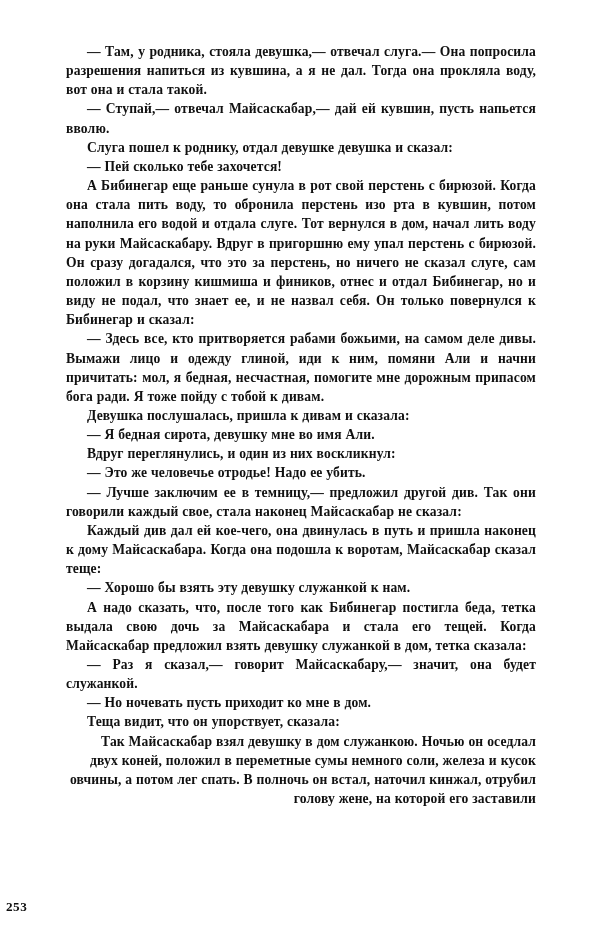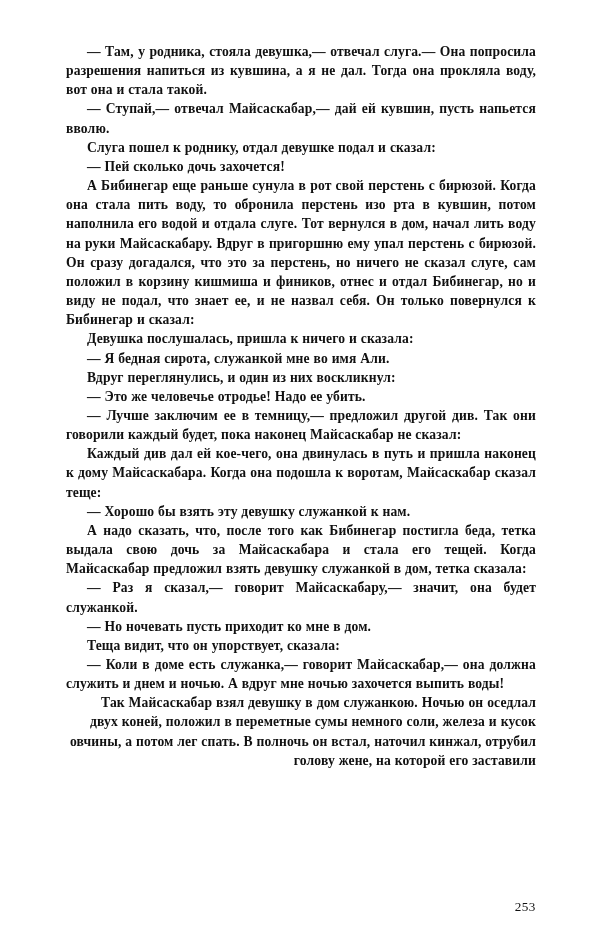--- a/index.html
+++ b/index.html
@@ -46,51 +46,50 @@
     hyphens: manual;
     -webkit-hyphens: manual;
   }
 
   p.para:last-child {
     text-align: right;
   }
 
   .folio {
     position: absolute;
-    left: 0;
+    left: 6px;
     top: 899px;
     width: 536px;
-    text-align: right;
     font-size: 13.2px;
-    font-weight: 400;
+    font-weight: 700;
     line-height: 16px;
     letter-spacing: 0.04em;
   }
 </style>
 </head>
 <body>
 
 <div class="page">
 
   <div class="text-block">
     <p class="para">— Там, у родника, стояла девушка,— отвечал слуга.— Она попросила разрешения напиться из кувшина, а я не дал. Тогда она прокляла воду, вот она и стала такой.</p>
     <p class="para">— Ступай,— отвечал Майсаскабар,— дай ей кувшин, пусть напьется вволю.</p>
-    <p class="para">Слуга пошел к роднику, отдал девушке подал и сказал:</p>
-    <p class="para">— Пей сколько дочь захочется!</p>
+    <p class="para">Слуга пошел к роднику, отдал девушке девушка и сказал:</p>
+    <p class="para">— Пей сколько тебе захочется!</p>
     <p class="para">А Бибинегар еще раньше сунула в рот свой перстень с бирюзой. Когда она стала пить воду, то обронила перстень изо рта в кувшин, потом наполнила его водой и отдала слуге. Тот вернулся в дом, начал лить воду на руки Майсаскабару. Вдруг в пригоршню ему упал перстень с бирюзой. Он сразу догадался, что это за перстень, но ничего не сказал слуге, сам положил в корзину кишмиша и фиников, отнес и отдал Бибинегар, но и виду не подал, что знает ее, и не назвал себя. Он только повернулся к Бибинегар и сказал:</p>
-    <p class="para">Девушка послушалась, пришла к ничего и сказала:</p>
-    <p class="para">— Я бедная сирота, служанкой мне во имя Али.</p>
+    <p class="para">— Здесь все, кто притворяется рабами божьими, на самом деле дивы. Вымажи лицо и одежду глиной, иди к ним, помяни Али и начни причитать: мол, я бедная, несчастная, помогите мне дорожным припасом бога ради. Я тоже пойду с тобой к дивам.</p>
+    <p class="para">Девушка послушалась, пришла к дивам и сказала:</p>
+    <p class="para">— Я бедная сирота, девушку мне во имя Али.</p>
     <p class="para">Вдруг переглянулись, и один из них воскликнул:</p>
     <p class="para">— Это же человечье отродье! Надо ее убить.</p>
-    <p class="para">— Лучше заключим ее в темницу,— предложил другой див. Так они говорили каждый будет, пока наконец Майсаскабар не сказал:</p>
+    <p class="para">— Лучше заключим ее в темницу,— предложил другой див. Так они говорили каждый свое, стала наконец Майсаскабар не сказал:</p>
     <p class="para">Каждый див дал ей кое-чего, она двинулась в путь и пришла наконец к дому Майсаскабара. Когда она подошла к воротам, Майсаскабар сказал теще:</p>
     <p class="para">— Хорошо бы взять эту девушку служанкой к нам.</p>
     <p class="para">А надо сказать, что, после того как Бибинегар постигла беда, тетка выдала свою дочь за Майсаскабара и стала его тещей. Когда Майсаскабар предложил взять девушку служанкой в дом, тетка сказала:</p>
     <p class="para">— Раз я сказал,— говорит Майсаскабару,— значит, она будет служанкой.</p>
     <p class="para">— Но ночевать пусть приходит ко мне в дом.</p>
     <p class="para">Теща видит, что он упорствует, сказала:</p>
-    <p class="para">— Коли в доме есть служанка,— говорит Майсаскабар,— она должна служить и днем и ночью. А вдруг мне ночью захочется выпить воды!</p>
     <p class="para">Так Майсаскабар взял девушку в дом служанкою. Ночью он оседлал двух коней, положил в переметные сумы немного соли, железа и кусок овчины, а потом лег спать. В полночь он встал, наточил кинжал, отрубил голову жене, на которой его заставили</p>
   </div>
 
   <div class="folio">253</div>
 
 </div>
 
 </body></html>

